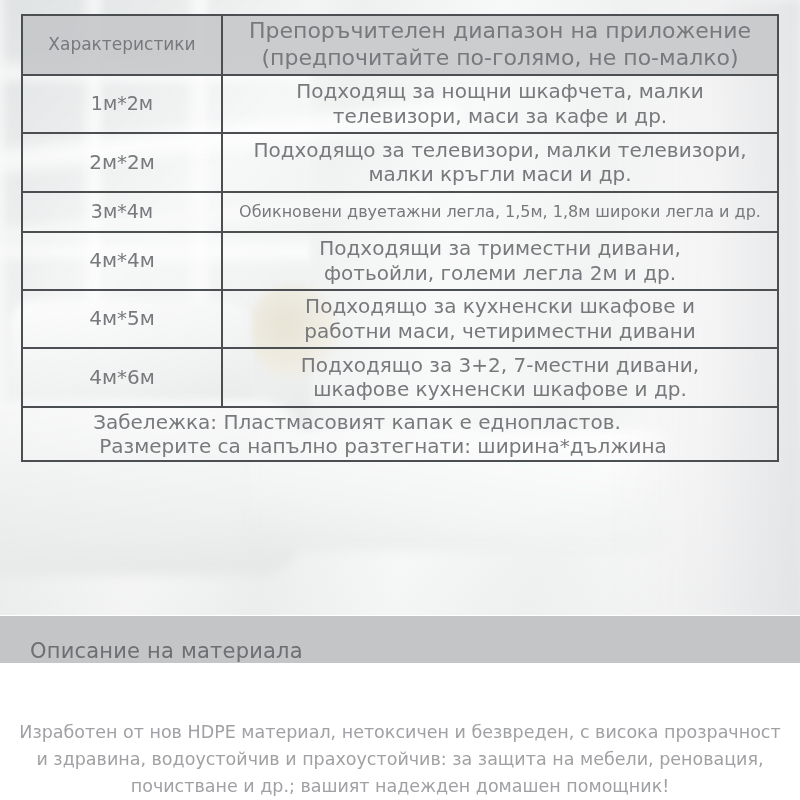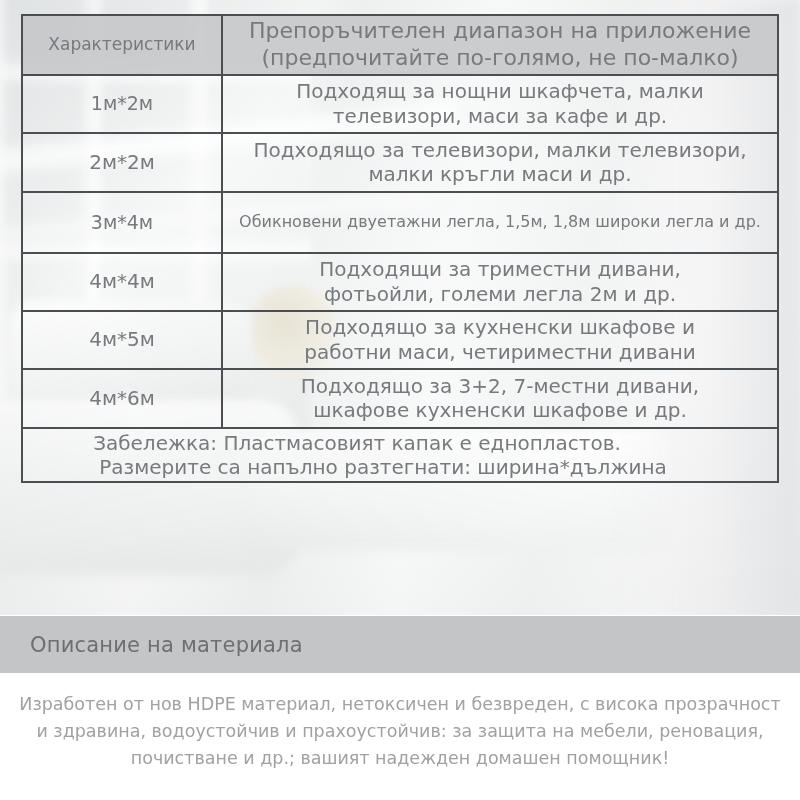--- a/index.html
+++ b/index.html
@@ -179,54 +179,54 @@
     text-align: center;
   }
   .note-line { display: block; }
   .note-line.l1 { padding-right: 86px; }
   .note-line.l2 { padding-right: 34px; }
 
   .r-h  { height: 59px; }
   .r1   { height: 58px; }
   .r2   { height: 59px; }
   .r3   { height: 59px; }
-  .r4   { height: 61px; }
+  .r4   { height: 40px; }
   .r5   { height: 58px; }
   .r6   { height: 58px; }
   .r7   { height: 59px; }
   .r8   { height: 58px; }
 
   
   .section-band {
     position: absolute;
     left: 0;
     top: 616px;
     width: 800px;
-    height: 57px;
+    height: 47px;
     background: #c4c5c7;
     display: flex;
-    align-items: center;
+    align-items: flex-end;
   }
   .section-title {
     margin-left: 30px;
     font-size: 21px;
     color: #6d6f72;
     letter-spacing: 0.2px;
   }
 
   
   .desc-wrap {
     position: absolute;
     left: 0;
     top: 673px;
     width: 800px;
     height: 127px;
     background: #ffffff;
     display: flex;
-    align-items: flex-start;
+    align-items: flex-end;
     justify-content: center;
   }
   .desc-text {
     width: 772px;
     text-align: center;
     font-size: 17.5px;
     line-height: 1.55;
     color: #a0a1a4;
     padding-top: 18px;
   }

